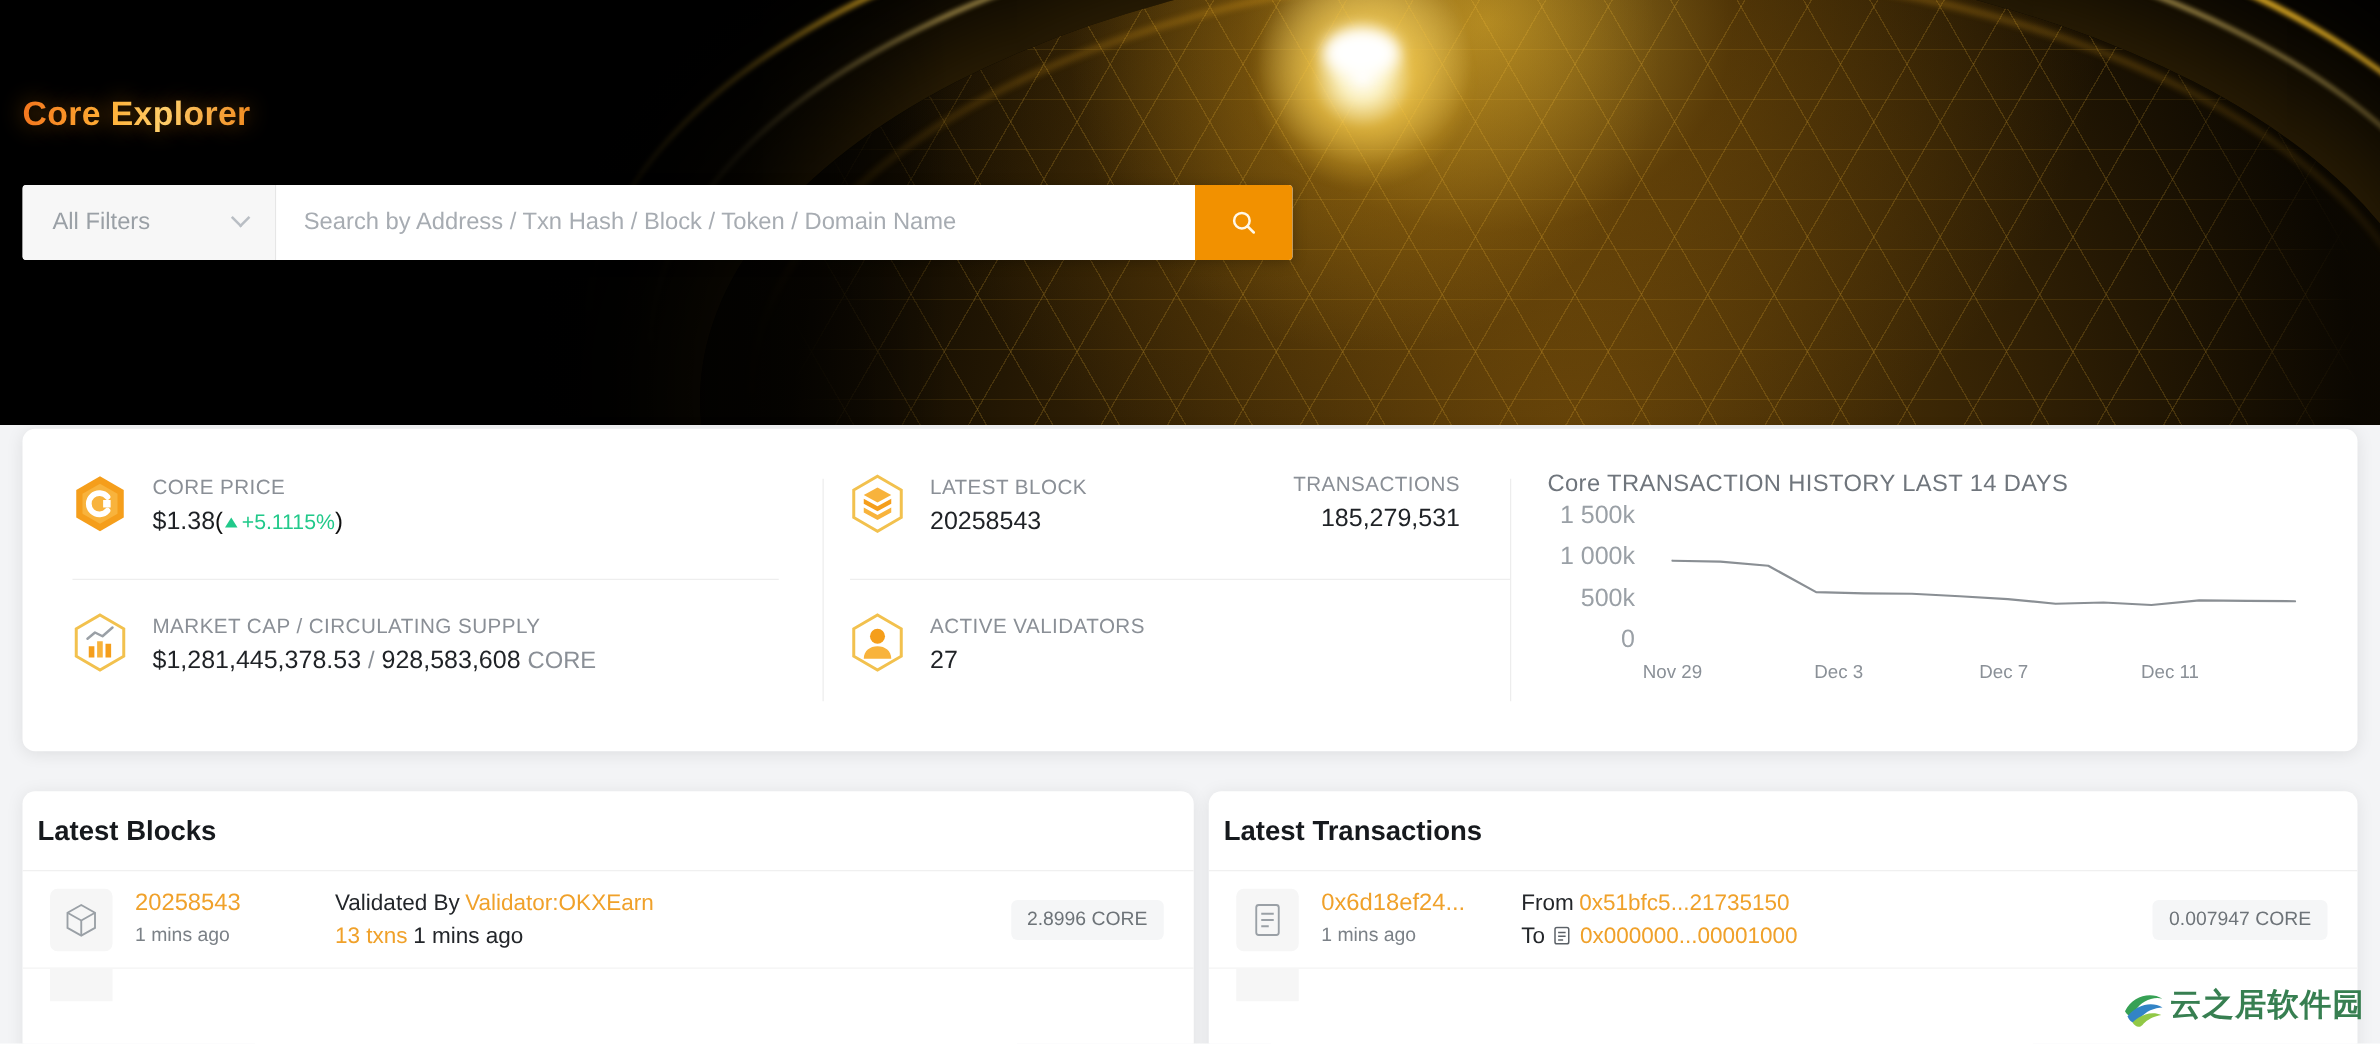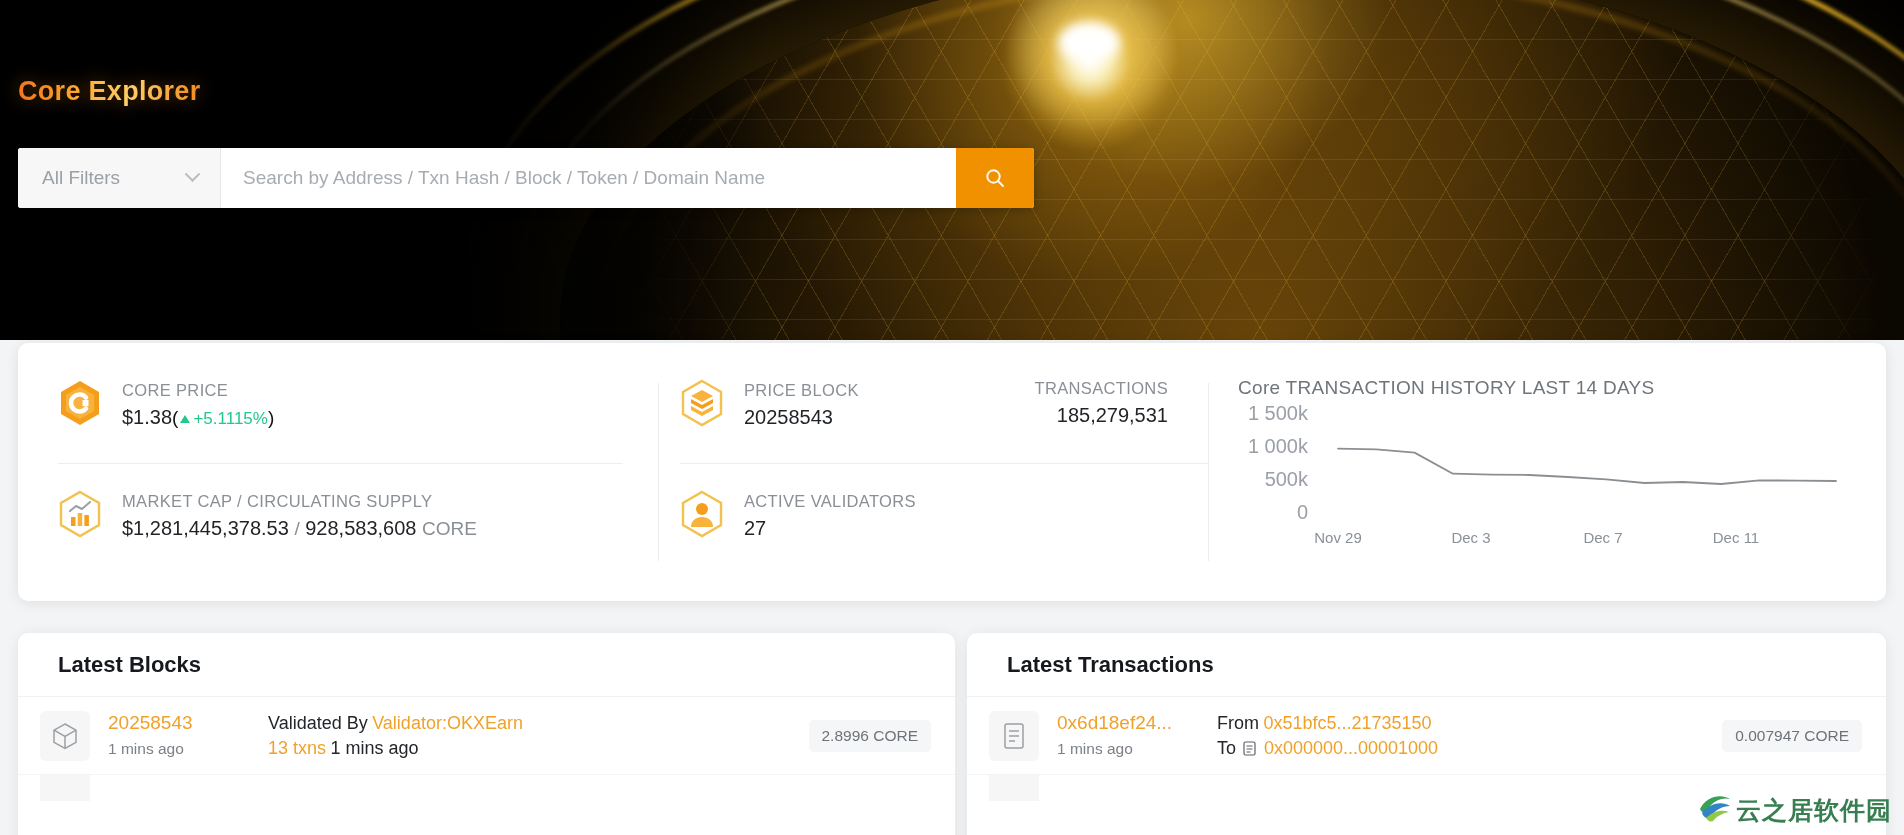--- a/index.html
+++ b/index.html
@@ -290,21 +290,21 @@
     box-shadow: 0 2px 14px rgba(0,0,0,0.08);
     overflow: hidden;
   }
   .panel-blocks { left: 18px; width: 937px; }
   .panel-txns   { left: 967px; width: 919px; }
 
   .panel-head {
     height: 64px;
     display: flex;
     align-items: center;
-    padding-left: 40px;
+    padding-left: 12px;
     border-bottom: 1px solid #f0f0f0;
     font-size: 22px;
     font-weight: 700;
     color: #16191d;
   }
 
   .row {
     display: flex;
     align-items: center;
     height: 78px;
@@ -336,21 +336,21 @@
     color: #6d7378;
     white-space: nowrap;
   }
   .row-partial { height: 26px; overflow: hidden; border-bottom: none; }
 
   
   .watermark {
     position: absolute;
     right: 12px; bottom: 8px;
     display: flex;
-    align-items: flex-end;
+    align-items: flex-start;
     gap: 0;
     opacity: 0.96;
   }
   .wm-text {
     font-size: 25px;
     color: #2f7a4a;
     font-weight: 700;
     letter-spacing: 1px;
     font-family: "DejaVu Sans", sans-serif;
   }
@@ -439,21 +439,21 @@
       <div class="stat">
         <div class="hex">
           <svg width="44" height="48" viewBox="0 0 44 48">
             <polygon points="22,2 41,13 41,35 22,46 3,35 3,13" fill="none" stroke="#f2c14e" stroke-width="2.4"></polygon>
             <polygon points="22,11 33,17 22,23 11,17" fill="#f8b33c"></polygon>
             <polygon points="11,20 22,26 33,20 33,24 22,30 11,24" fill="#f59e1b"></polygon>
             <polygon points="11,27 22,33 33,27 33,31 22,37 11,31" fill="#f8b33c"></polygon>
           </svg>
         </div>
         <div class="stat-text">
-          <div class="stat-label">PRICE BLOCK</div>
+          <div class="stat-label">LATEST BLOCK</div>
           <div class="stat-value">20258543</div>
         </div>
       </div>
 
       <div class="stat-hr" style="margin-right:0;"></div>
 
       <div class="stat" style="margin-top:24px;">
         <div class="hex">
           <svg width="44" height="48" viewBox="0 0 44 48">
             <polygon points="22,2 41,13 41,35 22,46 3,35 3,13" fill="none" stroke="#f2c14e" stroke-width="2.4"></polygon>

